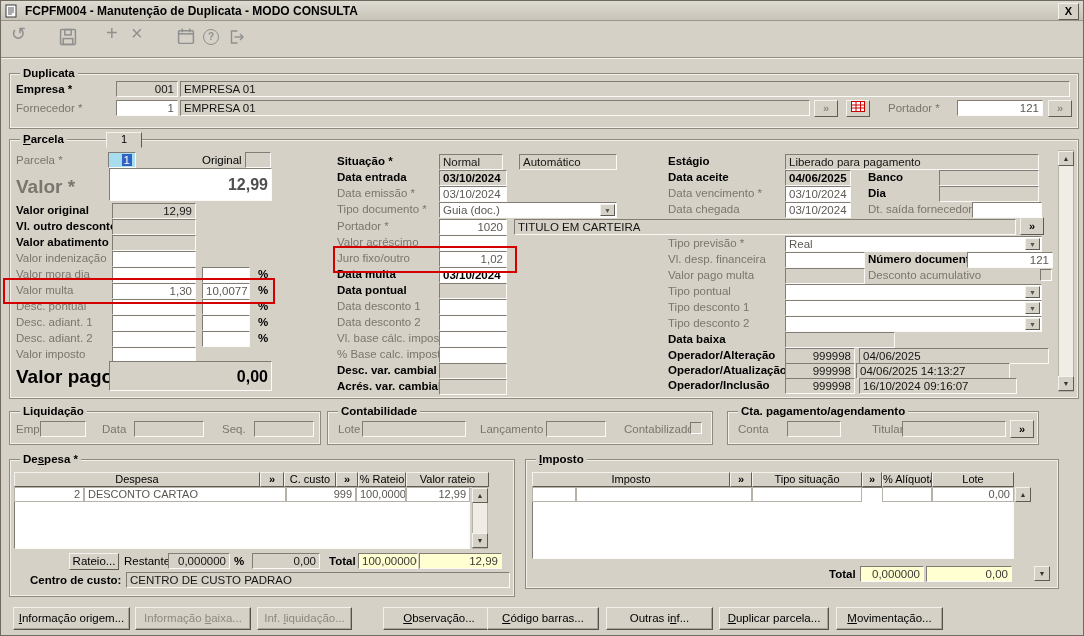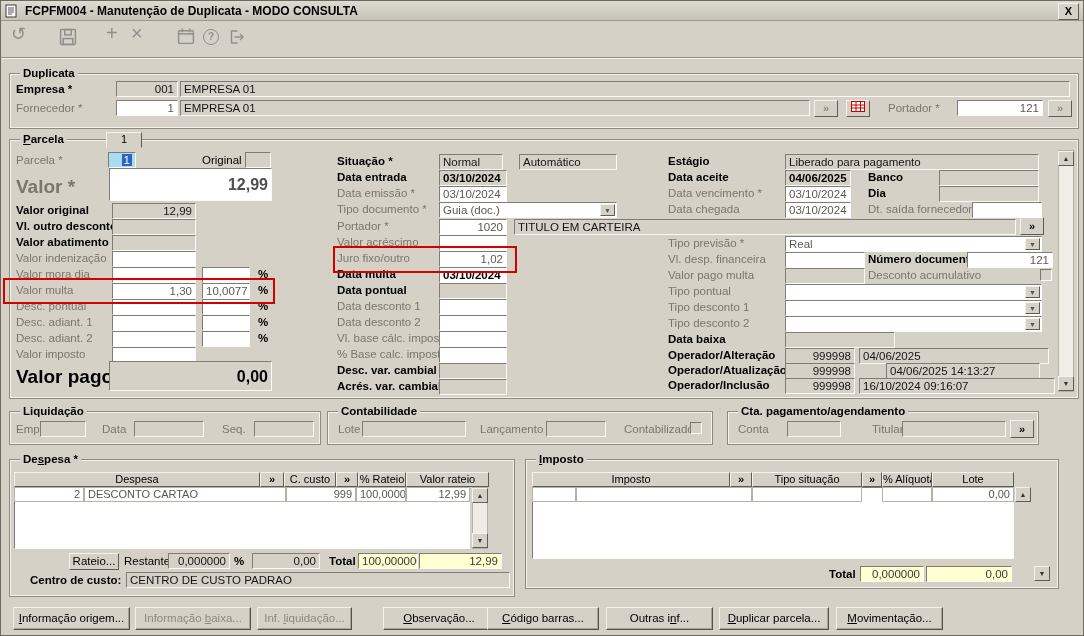--- a/index.html
+++ b/index.html
@@ -209,24 +209,24 @@
     <div class="fld" style="left:775px;top:160px;width:257px"><span></span><span class="ddbtn">▼</span></div>
     <span class="lbl" style="left:658px;top:177px">Tipo desconto 2</span>
     <div class="fld" style="left:775px;top:176px;width:257px"><span></span><span class="ddbtn">▼</span></div>
     <span class="lbl dk" style="left:658px;top:193px">Data baixa</span>
     <div class="fld ro" style="left:775px;top:192px;width:110px"></div>
     <span class="lbl dk" style="left:658px;top:209px">Operador/Alteração</span>
     <div class="fld ro num" style="left:775px;top:208px;width:70px">999998</div>
     <div class="fld ro" style="left:849px;top:208px;width:190px">04/06/2025</div>
     <span class="lbl dk" style="left:658px;top:224px">Operador/Atualização</span>
     <div class="fld ro num" style="left:775px;top:223px;width:70px">999998</div>
-    <div class="fld ro" style="left:876px;top:223px;width:154px">04/06/2025 14:13:27</div>
+    <div class="fld ro" style="left:846px;top:223px;width:154px">04/06/2025 14:13:27</div>
     <span class="lbl dk" style="left:658px;top:239px">Operador/Inclusão</span>
     <div class="fld ro num" style="left:775px;top:238px;width:70px">999998</div>
-    <div class="fld ro" style="left:849px;top:238px;width:196px">16/10/2024 09:16:07</div>
+    <div class="fld ro" style="left:849px;top:238px;width:158px">16/10/2024 09:16:07</div>
 
     <div class="sb" style="left:1048px;top:10px;height:242px">
       <span class="sbbtn" style="left:-1px;top:0">▲</span>
       <span class="sbbtn" style="left:-1px;bottom:0">▼</span>
     </div>
   </div>
 
   <div class="redbox" style="left:2px;top:277px;width:268px;height:22px"></div>
   <div class="redbox" style="left:332px;top:245px;width:180px;height:23px"></div>
 

